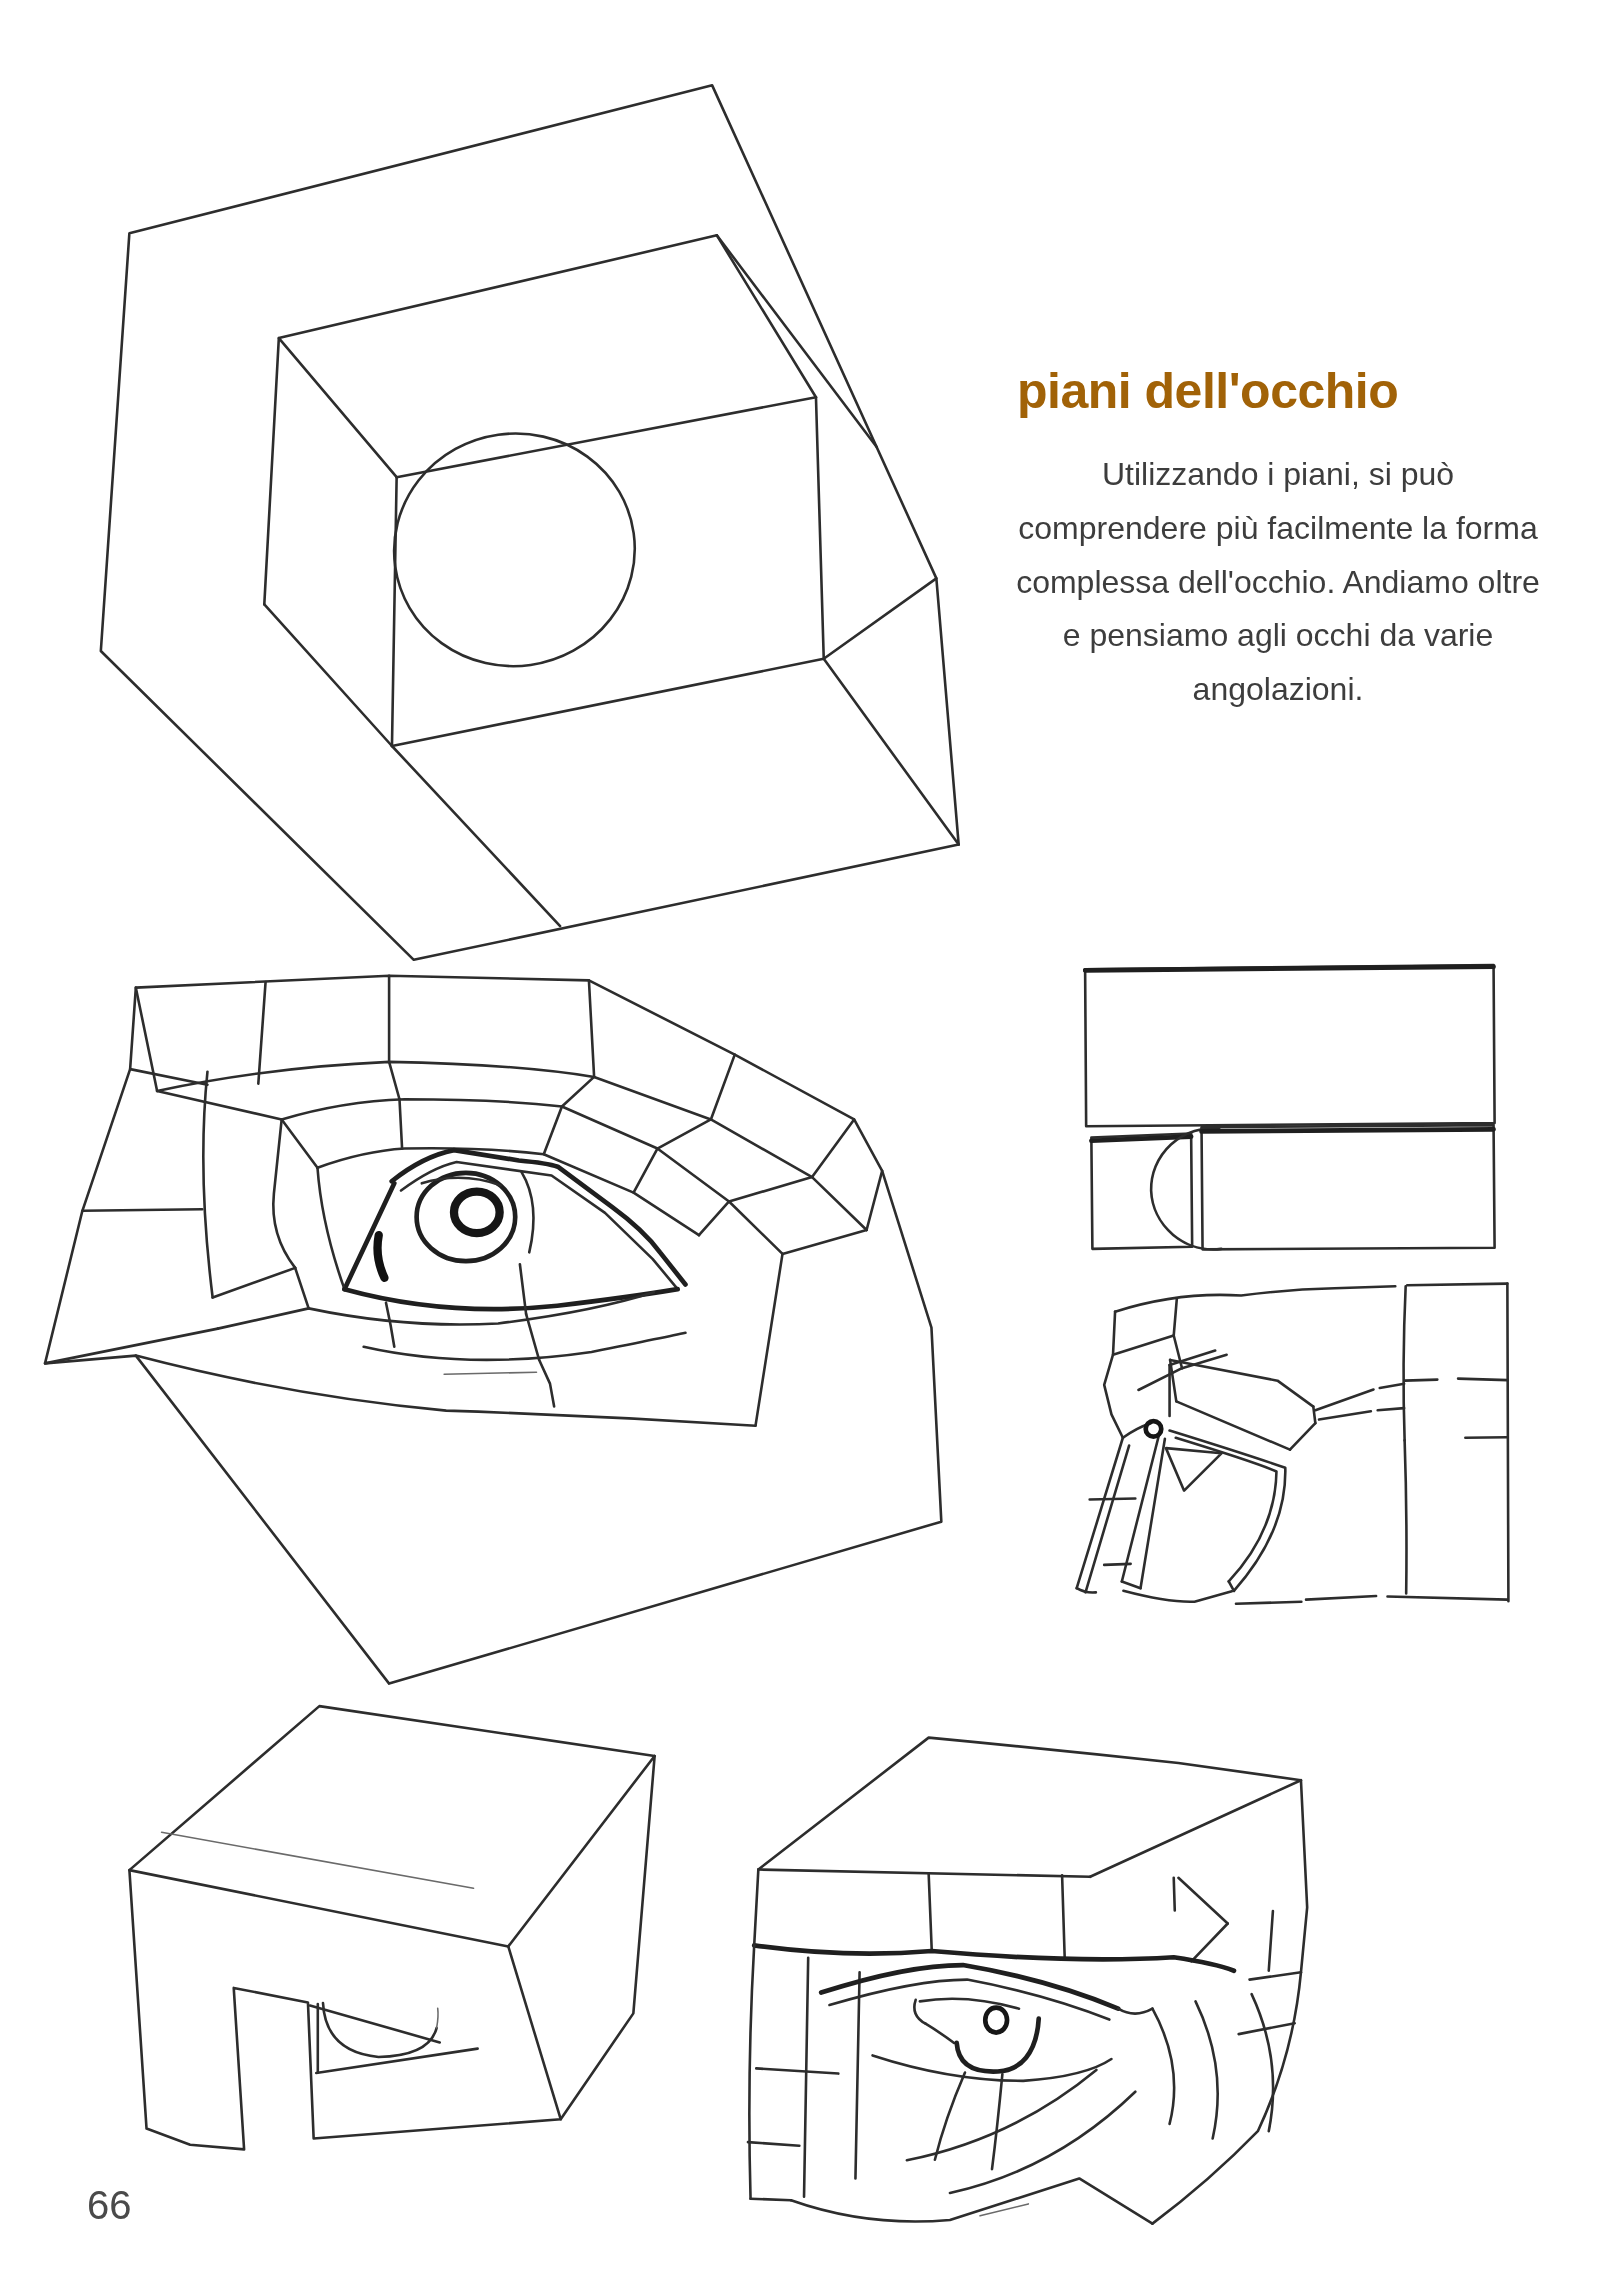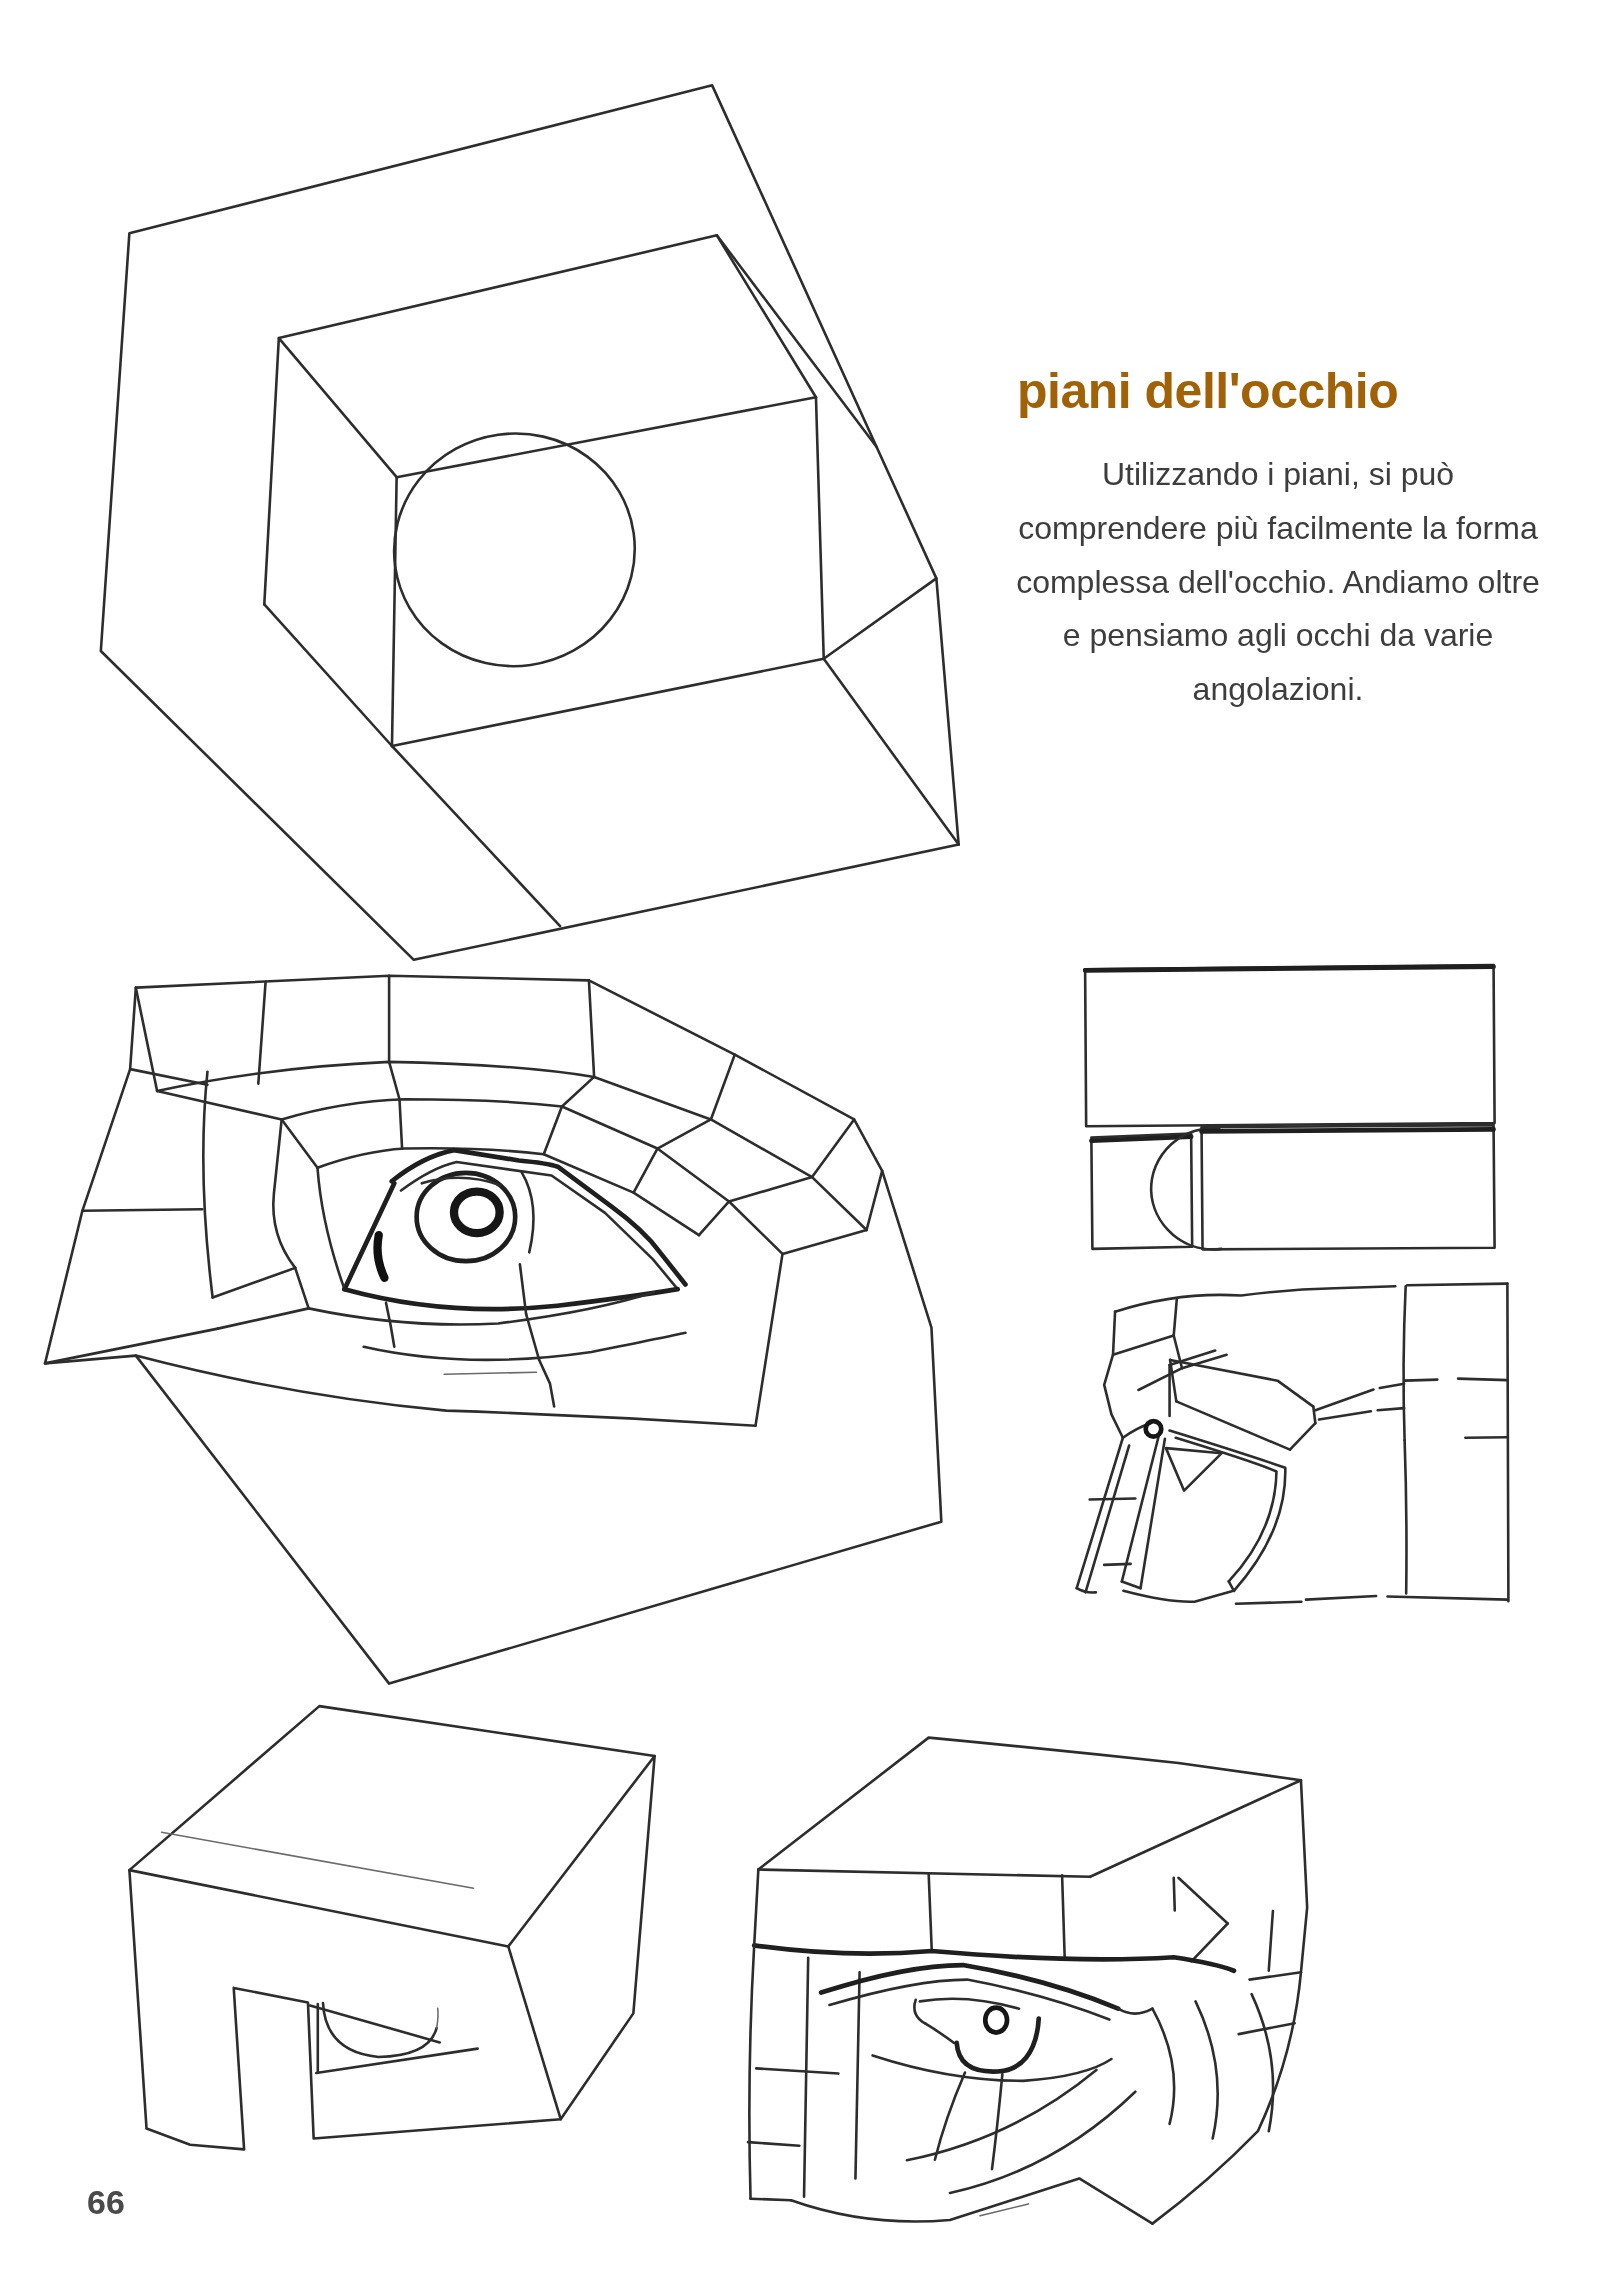--- a/index.html
+++ b/index.html
@@ -15,21 +15,21 @@
   .page-title{
     position:absolute;left:981px;top:328px;
     font-size:50px;font-weight:700;letter-spacing:-0.5px;color:#a16207;margin-left:36px;
   }
   .page-para{
     position:absolute;left:982px;top:448px;width:592px;
     font-size:32px;line-height:1.68;color:#3d3d3d;white-space:pre-line;text-align:center;
   }
   .page-number{
     position:absolute;left:87px;top:2183px;
-    font-size:34px;color:#4a4a4a;font-weight:bold;
+    font-size:40px;color:#4a4a4a;
   }
 </style>
 </head>
 <body>
 
 <h1 class="page-title">piani dell'occhio</h1>
 <div class="page-para">Utilizzando i piani, si può
 comprendere più facilmente la forma
 complessa dell'occhio. Andiamo oltre
 e pensiamo agli occhi da varie

